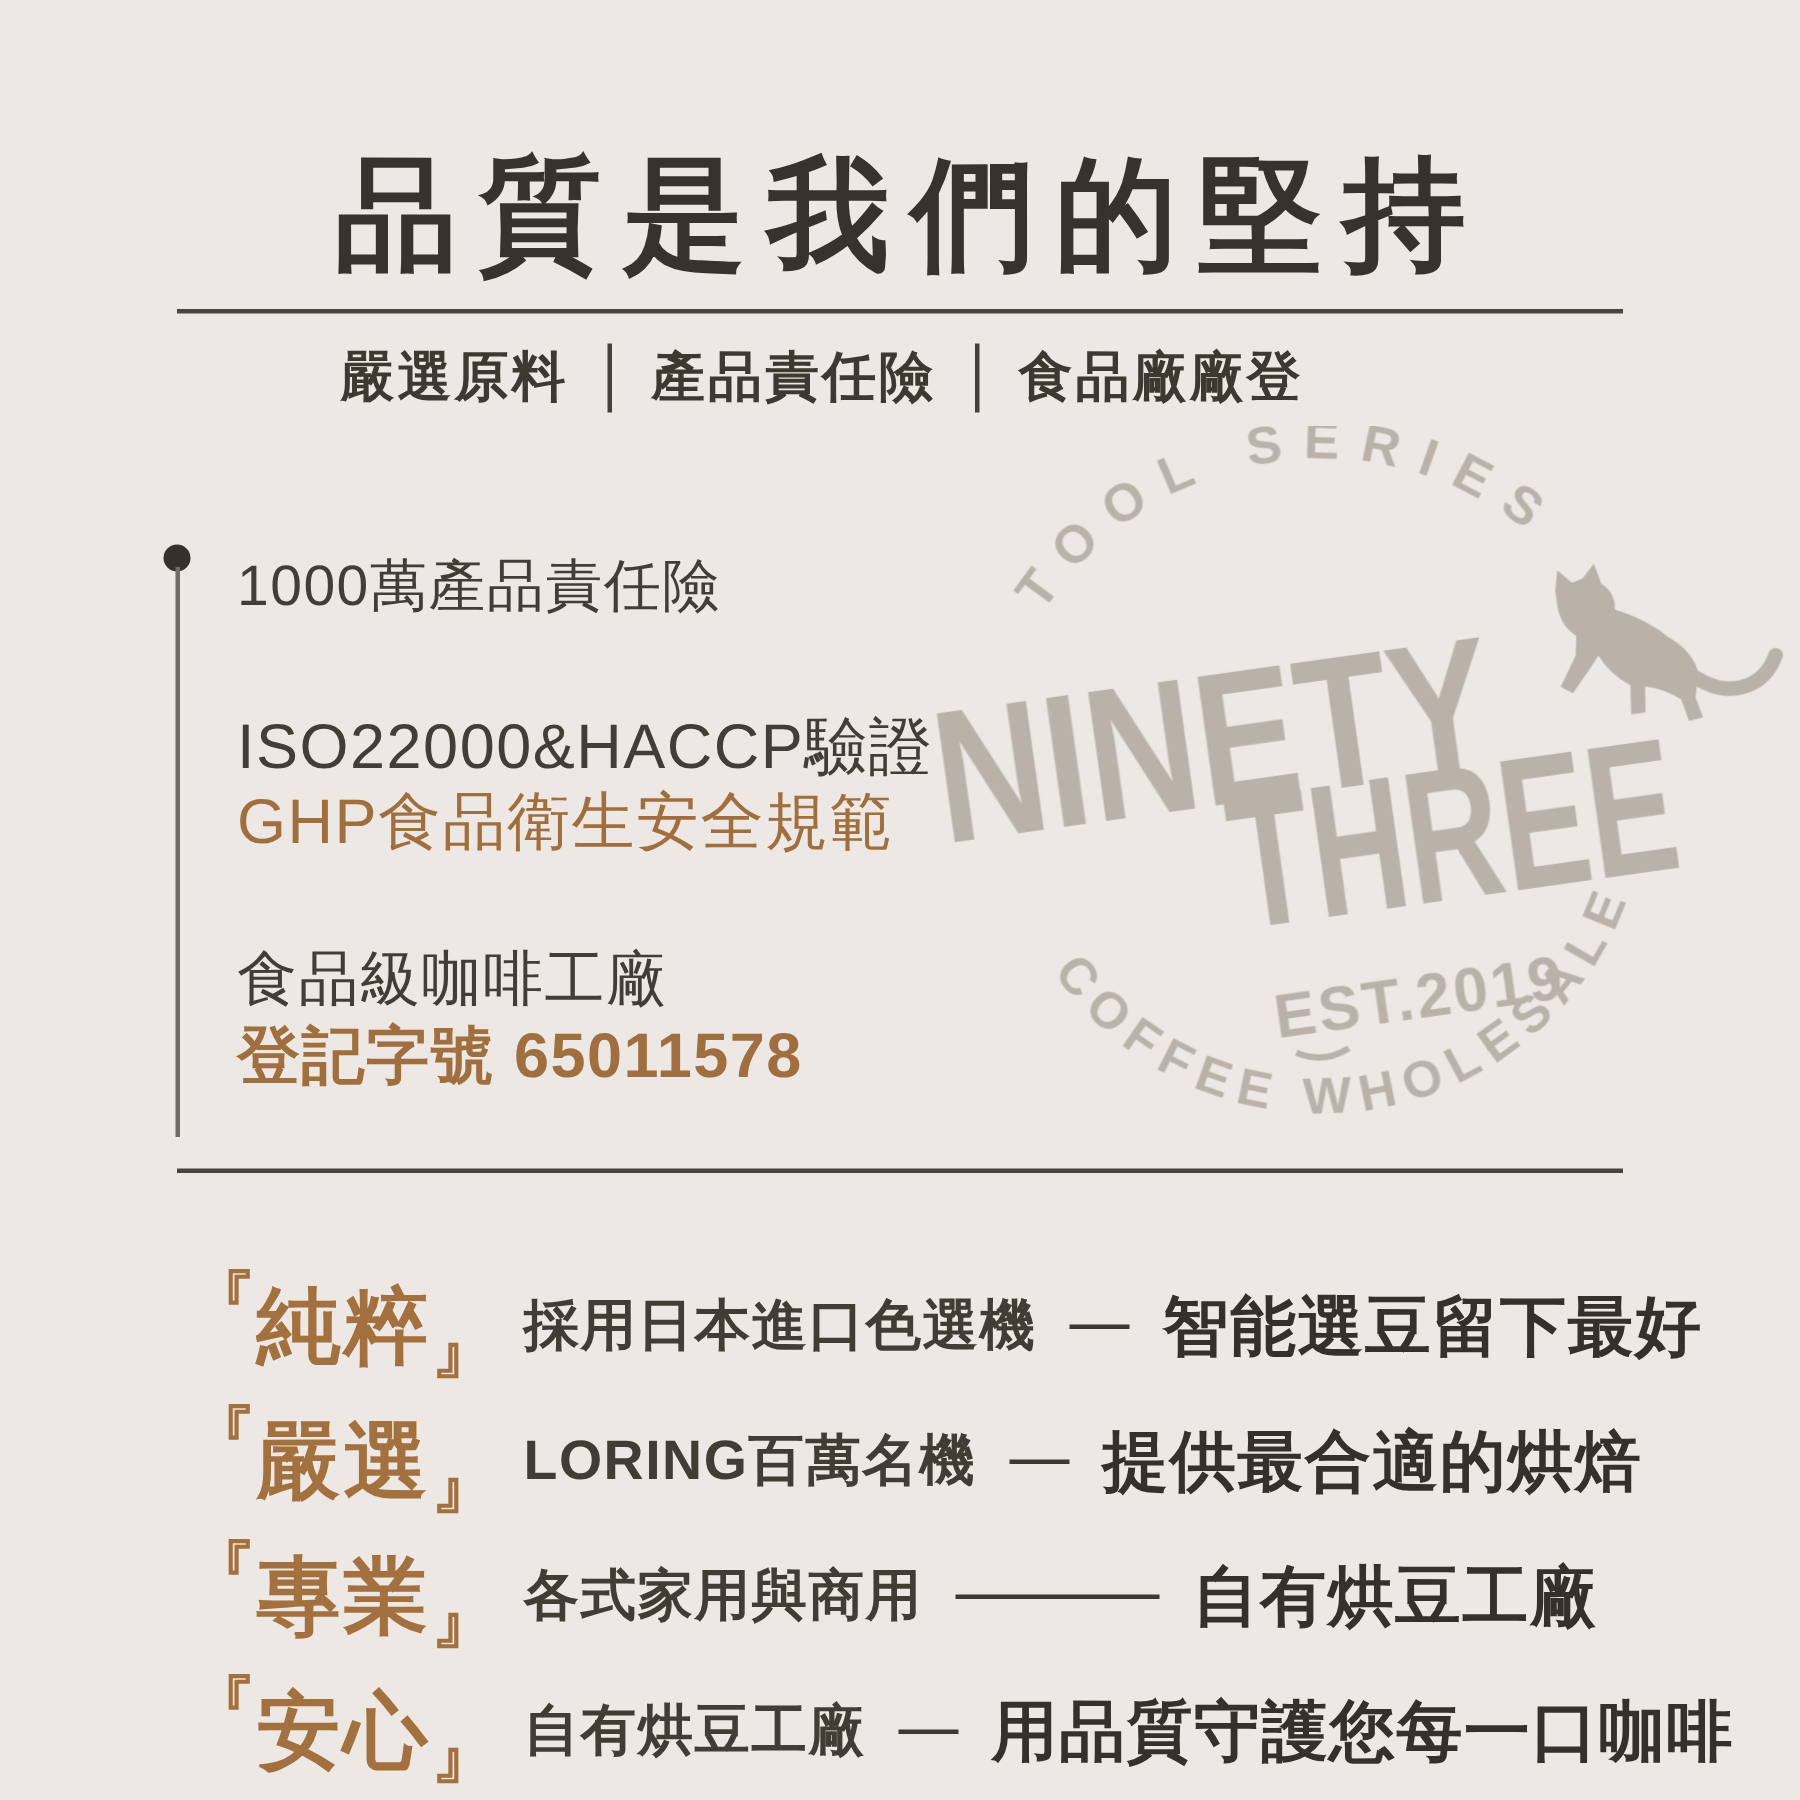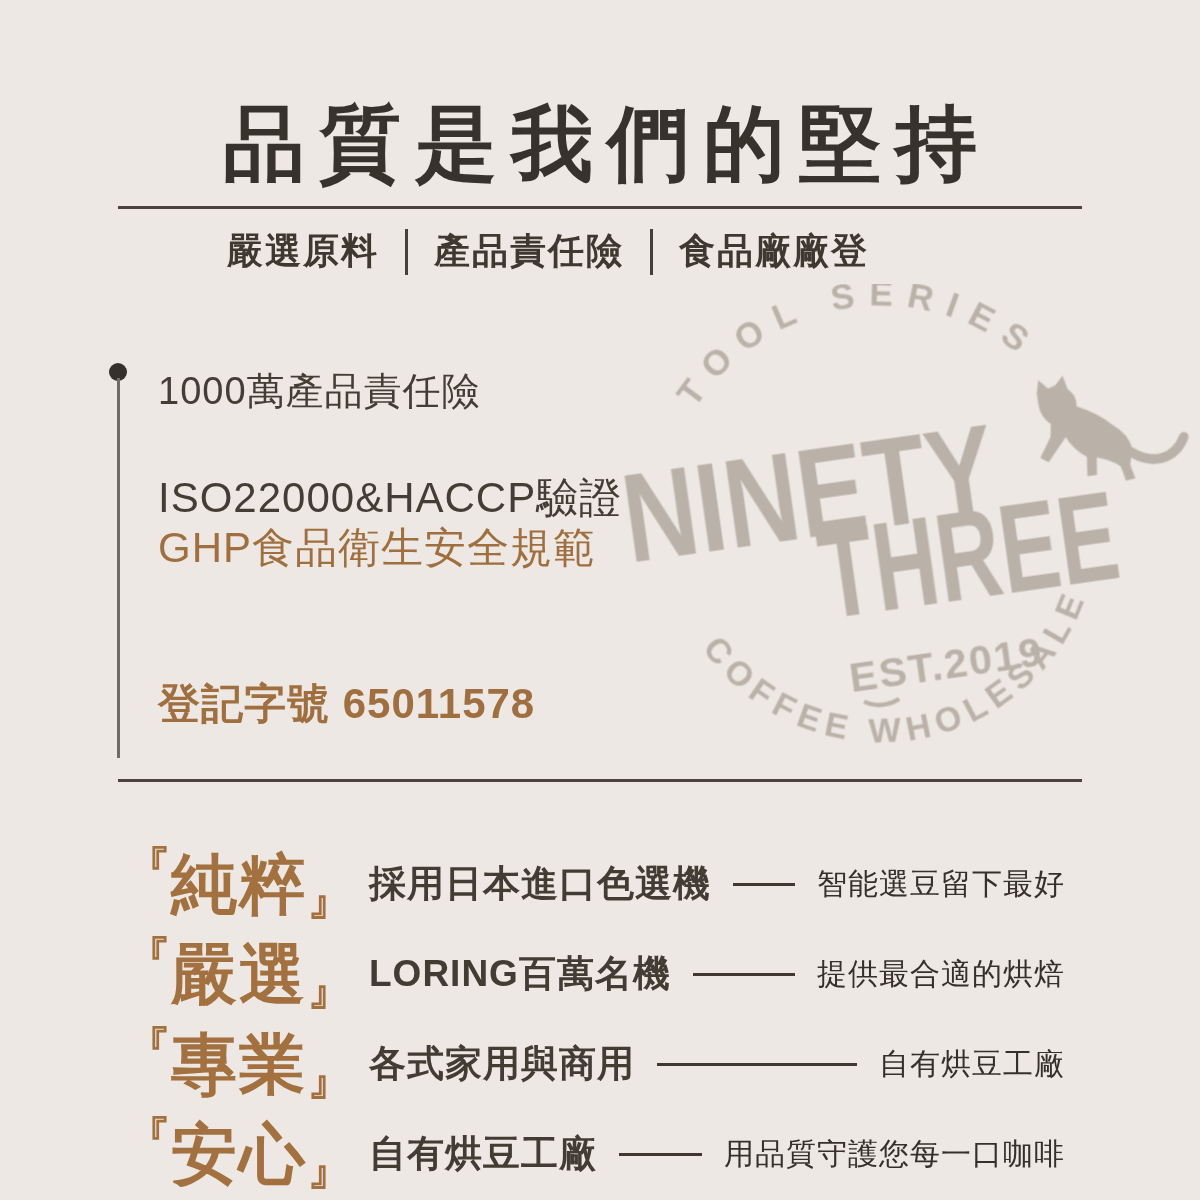--- a/index.html
+++ b/index.html
@@ -47,24 +47,24 @@
     position:absolute;left:125px;right:135px;height:92px;
     display:flex;align-items:center;
   }
   .frow-1{top:822px;}
   .frow-2{top:912px;}
   .frow-3{top:1002px;}
   .frow-4{top:1092px;}
   .tagwrap{display:flex;align-items:center;color:#A3713F;white-space:nowrap;line-height:1;}
   .br-open{font-size:46px;font-weight:700;transform:translateY(-16px);}
   .br-close{font-size:46px;font-weight:700;transform:translateY(14px);}
-  .tag{font-size:66px;font-weight:800;letter-spacing:2px;line-height:1;}
+  .tag{font-size:56px;font-weight:800;letter-spacing:2px;line-height:1;}
   .desc{font-size:37px;font-weight:700;color:#433C35;margin-left:16px;letter-spacing:1px;white-space:nowrap;}
   .dash{flex:1 1 auto;min-width:40px;height:3px;background:#3E3831;margin:0 22px;}
-  .benefit{font-size:30px;font-weight:400;color:#36302B;letter-spacing:1px;white-space:nowrap;}
+  .benefit{font-size:44px;font-weight:700;color:#36302B;letter-spacing:1px;white-space:nowrap;}
 </style>
 </head>
 <body>
 
 <div class="canvas">
 
   <h1 class="title">品質是我們的堅持</h1>
   <div class="rule rule-title"></div>
 
   <div class="subtitle">
@@ -74,20 +74,21 @@
     <span class="vsep"></span>
     <span class="badge">食品廠廠登</span>
   </div>
 
   <div class="tl-dot"></div>
   <div class="tl-stem"></div>
 
   <p class="cert dark cert-insurance">1000萬產品責任險</p>
   <p class="cert dark cert-iso">ISO22000&amp;HACCP驗證</p>
   <p class="cert brown cert-ghp">GHP食品衛生安全規範</p>
+  <p class="cert dark cert-factory">食品級咖啡工廠</p>
   <p class="cert brown cert-reg">登記字號 65011578</p>
 
   <svg class="wm" viewBox="0 0 560 480" aria-hidden="true">
     <defs>
       <path id="arcTop" d="M 72,124 A 212,212 0 0 1 440,124" fill="none"></path>
       <path id="arcBot" d="M 74,335 A 210,210 0 0 0 438,335" fill="none"></path>
     </defs>
     <g fill="#B5ACA4" opacity="0.92" transform="rotate(-8 280 240)" font-weight="700">
       <text font-size="34" letter-spacing="13" text-anchor="middle">
         <textPath href="#arcTop" startOffset="50%">TOOL SERIES</textPath>

